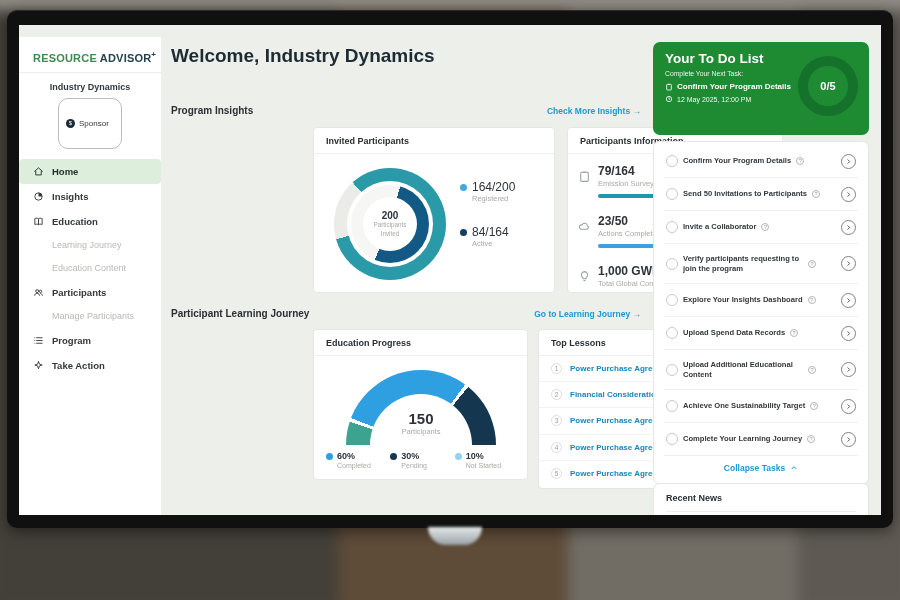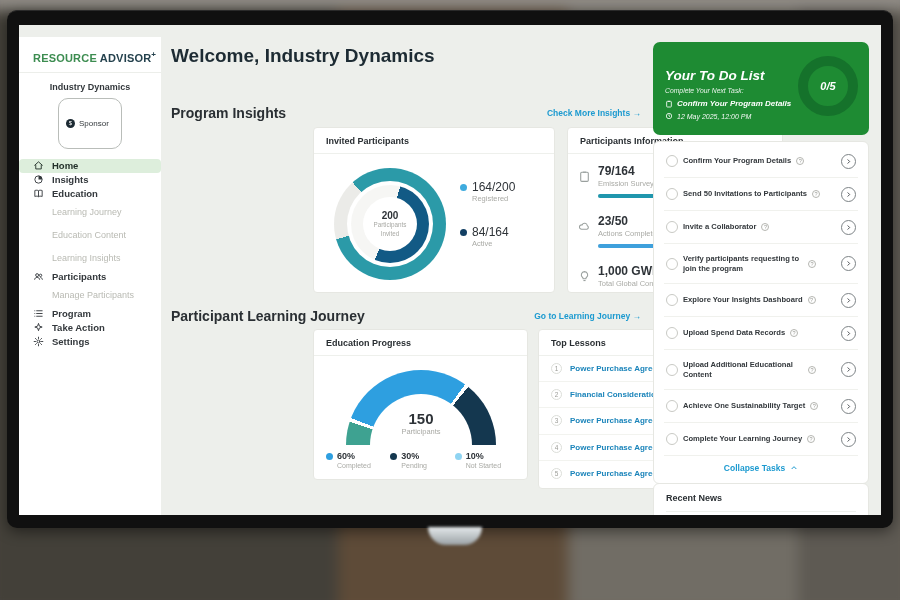--- a/index.html
+++ b/index.html
@@ -30,38 +30,38 @@
   .sidebar { position:absolute; left:0; top:12px; width:142px; height:100%; background:#ffffff; }
   .logo { padding:13px 0 8px 14px; font-size:11px; font-weight:bold; letter-spacing:.2px;
           border-bottom:1px solid #eceeea; }
   .logo .g { color:#3c8c50; } .logo .d { color:#24414d; } .logo sup { font-size:8px; color:#24414d; }
   .org { text-align:center; font-size:9px; font-weight:bold; margin-top:9px; color:#33383c; }
   .badge { display:flex; align-items:center; gap:4px; width:64px; margin:6px auto 10px;
            border:1px solid #b9bdb9; border-radius:10px; padding:20px 7px; font-size:8px; color:#33383c; }
   .badge .bdot { width:9px; height:9px; border-radius:50%; background:#1c2a33; color:#fff;
                  font-size:6px; display:flex; align-items:center; justify-content:center; }
   .nav { display:flex; flex-direction:column; }
-  .nav-item { display:flex; align-items:center; gap:8px; height:14px; padding-left:14px;
+  .nav-item { display:flex; align-items:center; gap:8px; height:25px; padding-left:14px;
               font-size:9.5px; font-weight:bold; color:#33383c; cursor:pointer; }
   .nav-item svg { width:11px; height:11px; flex:0 0 auto; }
   .nav-item.active { background:#ddeedc; border-radius:4px; color:#23302a; }
   .nav-sub { height:23px; padding-left:33px; font-weight:normal; color:#b9bab3; font-size:9px;
              display:flex; align-items:center; cursor:pointer; }
 
   
   .main { position:absolute; left:142px; top:0; width:492px; height:100%; }
   .welcome { position:absolute; left:10px; top:20px; font-size:19px; font-weight:bold; color:#1d2b33; }
   .filters { position:absolute; left:10px; top:53px; display:flex; gap:26px; align-items:center; }
   .f-label { font-size:8.5px; color:#7a7e7b; }
   .f-value { font-size:8.5px; font-weight:bold; color:#2e3338; margin-left:5px; }
   .f-group { display:flex; align-items:center; cursor:pointer; }
   .chev { width:8px; height:8px; margin-left:4px; }
 
   .sec-row { position:absolute; left:10px; right:12px; display:flex; justify-content:space-between; align-items:center; }
-  .sec-title { font-size:14px; font-weight:bold; color:#2a2f33; }
+  .sec-title { font-size:10px; font-weight:bold; color:#2a2f33; }
   .sec-link { font-size:8.5px; font-weight:bold; color:#1c9ad0; cursor:pointer; }
 
   .card { position:absolute; background:#fff; border:1px solid #e6e7e2; border-radius:4px; }
   .card-title { height:26px; line-height:26px; padding-left:12px; font-size:9px; font-weight:bold;
                 color:#2a2f33; border-bottom:1px solid #eef0ec; }
 
   
   .don1 { position:absolute; left:20px; top:40px; width:112px; height:112px; border-radius:50%;
           background:conic-gradient(from 318deg,#2b9aa8 0deg 296deg,#ebebe8 296deg 360deg); }
   .don1::before { content:""; position:absolute; inset:13px; background:#fff; border-radius:50%; }
@@ -107,21 +107,21 @@
   .rank { width:11px; height:11px; border:1px solid #dcded9; border-radius:50%; font-size:6.5px;
           color:#9b9c97; display:flex; align-items:center; justify-content:center; flex:0 0 auto; }
   .l-title { margin-left:8px; font-size:8px; font-weight:bold; color:#1a84ba; cursor:pointer; }
   .l-right { margin-left:auto; display:flex; align-items:baseline; gap:3px; }
   .l-views { font-size:10px; font-weight:bold; color:#3a3f44; }
   .l-word { font-size:7px; color:#b3b4ae; }
 
   
   .rightcol { position:absolute; left:634px; top:0; width:216px; height:100%; }
   .todo-hero { position:absolute; left:0; top:17px; width:216px; height:93px; background:#1e8b33;
-               border-radius:7px; color:#fff; padding:26px 12px;font-style:italic; }
+               border-radius:7px; color:#fff; padding:9px 12px; }
   .th-title { font-size:13.5px; font-weight:bold; }
   .th-sub { font-size:6.8px; margin-top:4px; opacity:.9; }
   .th-task { display:flex; align-items:center; gap:4px; font-size:8px; font-weight:bold; margin-top:5px; }
   .th-date { display:flex; align-items:center; gap:4px; font-size:7px; margin-top:4px; opacity:.95; }
   .th-task svg, .th-date svg { width:8px; height:8px; }
   .ring { position:absolute; right:11px; top:14px; width:60px; height:60px; border:10px solid #15722b;
           border-radius:50%; background:#1e8b33; display:flex; align-items:center; justify-content:center;
           font-size:11px; font-weight:bold; color:#fff; }
 
   .tasks-card { position:absolute; left:0; top:116px; width:216px; background:#fff;
@@ -194,23 +194,20 @@
               <path d="M12 6 V19"></path>
             </svg>
           <span>Education</span>
         </div>
         <div class="nav-sub">
             <span>Learning Journey</span>
           </div>
         <div class="nav-sub">
             <span>Education Content</span>
           </div>
-        <div class="nav-sub">
-            <span>Learning Insights</span>
-          </div>
         <div class="nav-item">
           <svg viewBox="0 0 24 24" fill="none" stroke="currentColor" stroke-width="2">
               <circle cx="9" cy="9" r="3.2"></circle>
               <path d="M3.5 19c0-3 2.5-5 5.5-5s5.5 2 5.5 5"></path>
               <circle cx="16.5" cy="9.5" r="2.6"></circle>
               <path d="M16 14.2c2.6.3 4.5 2.2 4.5 4.8"></path>
             </svg>
           <span>Participants</span>
         </div>
         <div class="nav-sub">
@@ -221,27 +218,20 @@
               <path d="M8 6 H20 M8 12 H20 M8 18 H20"></path>
               <path d="M4 6 h.01 M4 12 h.01 M4 18 h.01"></path>
             </svg>
           <span>Program</span>
         </div>
         <div class="nav-item">
           <svg viewBox="0 0 24 24" fill="none" stroke="currentColor" stroke-width="2" stroke-linejoin="round">
               <path d="M12 3 L14 9 L20 11 L14 13 L12 19 L10 13 L4 11 L10 9 Z"></path>
             </svg>
           <span>Take Action</span>
-        </div>
-        <div class="nav-item">
-          <svg viewBox="0 0 24 24" fill="none" stroke="currentColor" stroke-width="2" stroke-linecap="round">
-              <circle cx="12" cy="12" r="3.2"></circle>
-              <path d="M12 2.5v3M12 18.5v3M2.5 12h3M18.5 12h3M5.3 5.3l2.1 2.1M16.6 16.6l2.1 2.1M18.7 5.3L16.6 7.4M7.4 16.6l-2.1 2.1"></path>
-            </svg>
-          <span>Settings</span>
         </div>
       </div>
     </div>
 
     <div class="main">
       <div class="welcome">Welcome, Industry Dynamics</div>
 
 
       <div class="sec-row" style="top:80px;">
         <span class="sec-title">Program Insights</span>

